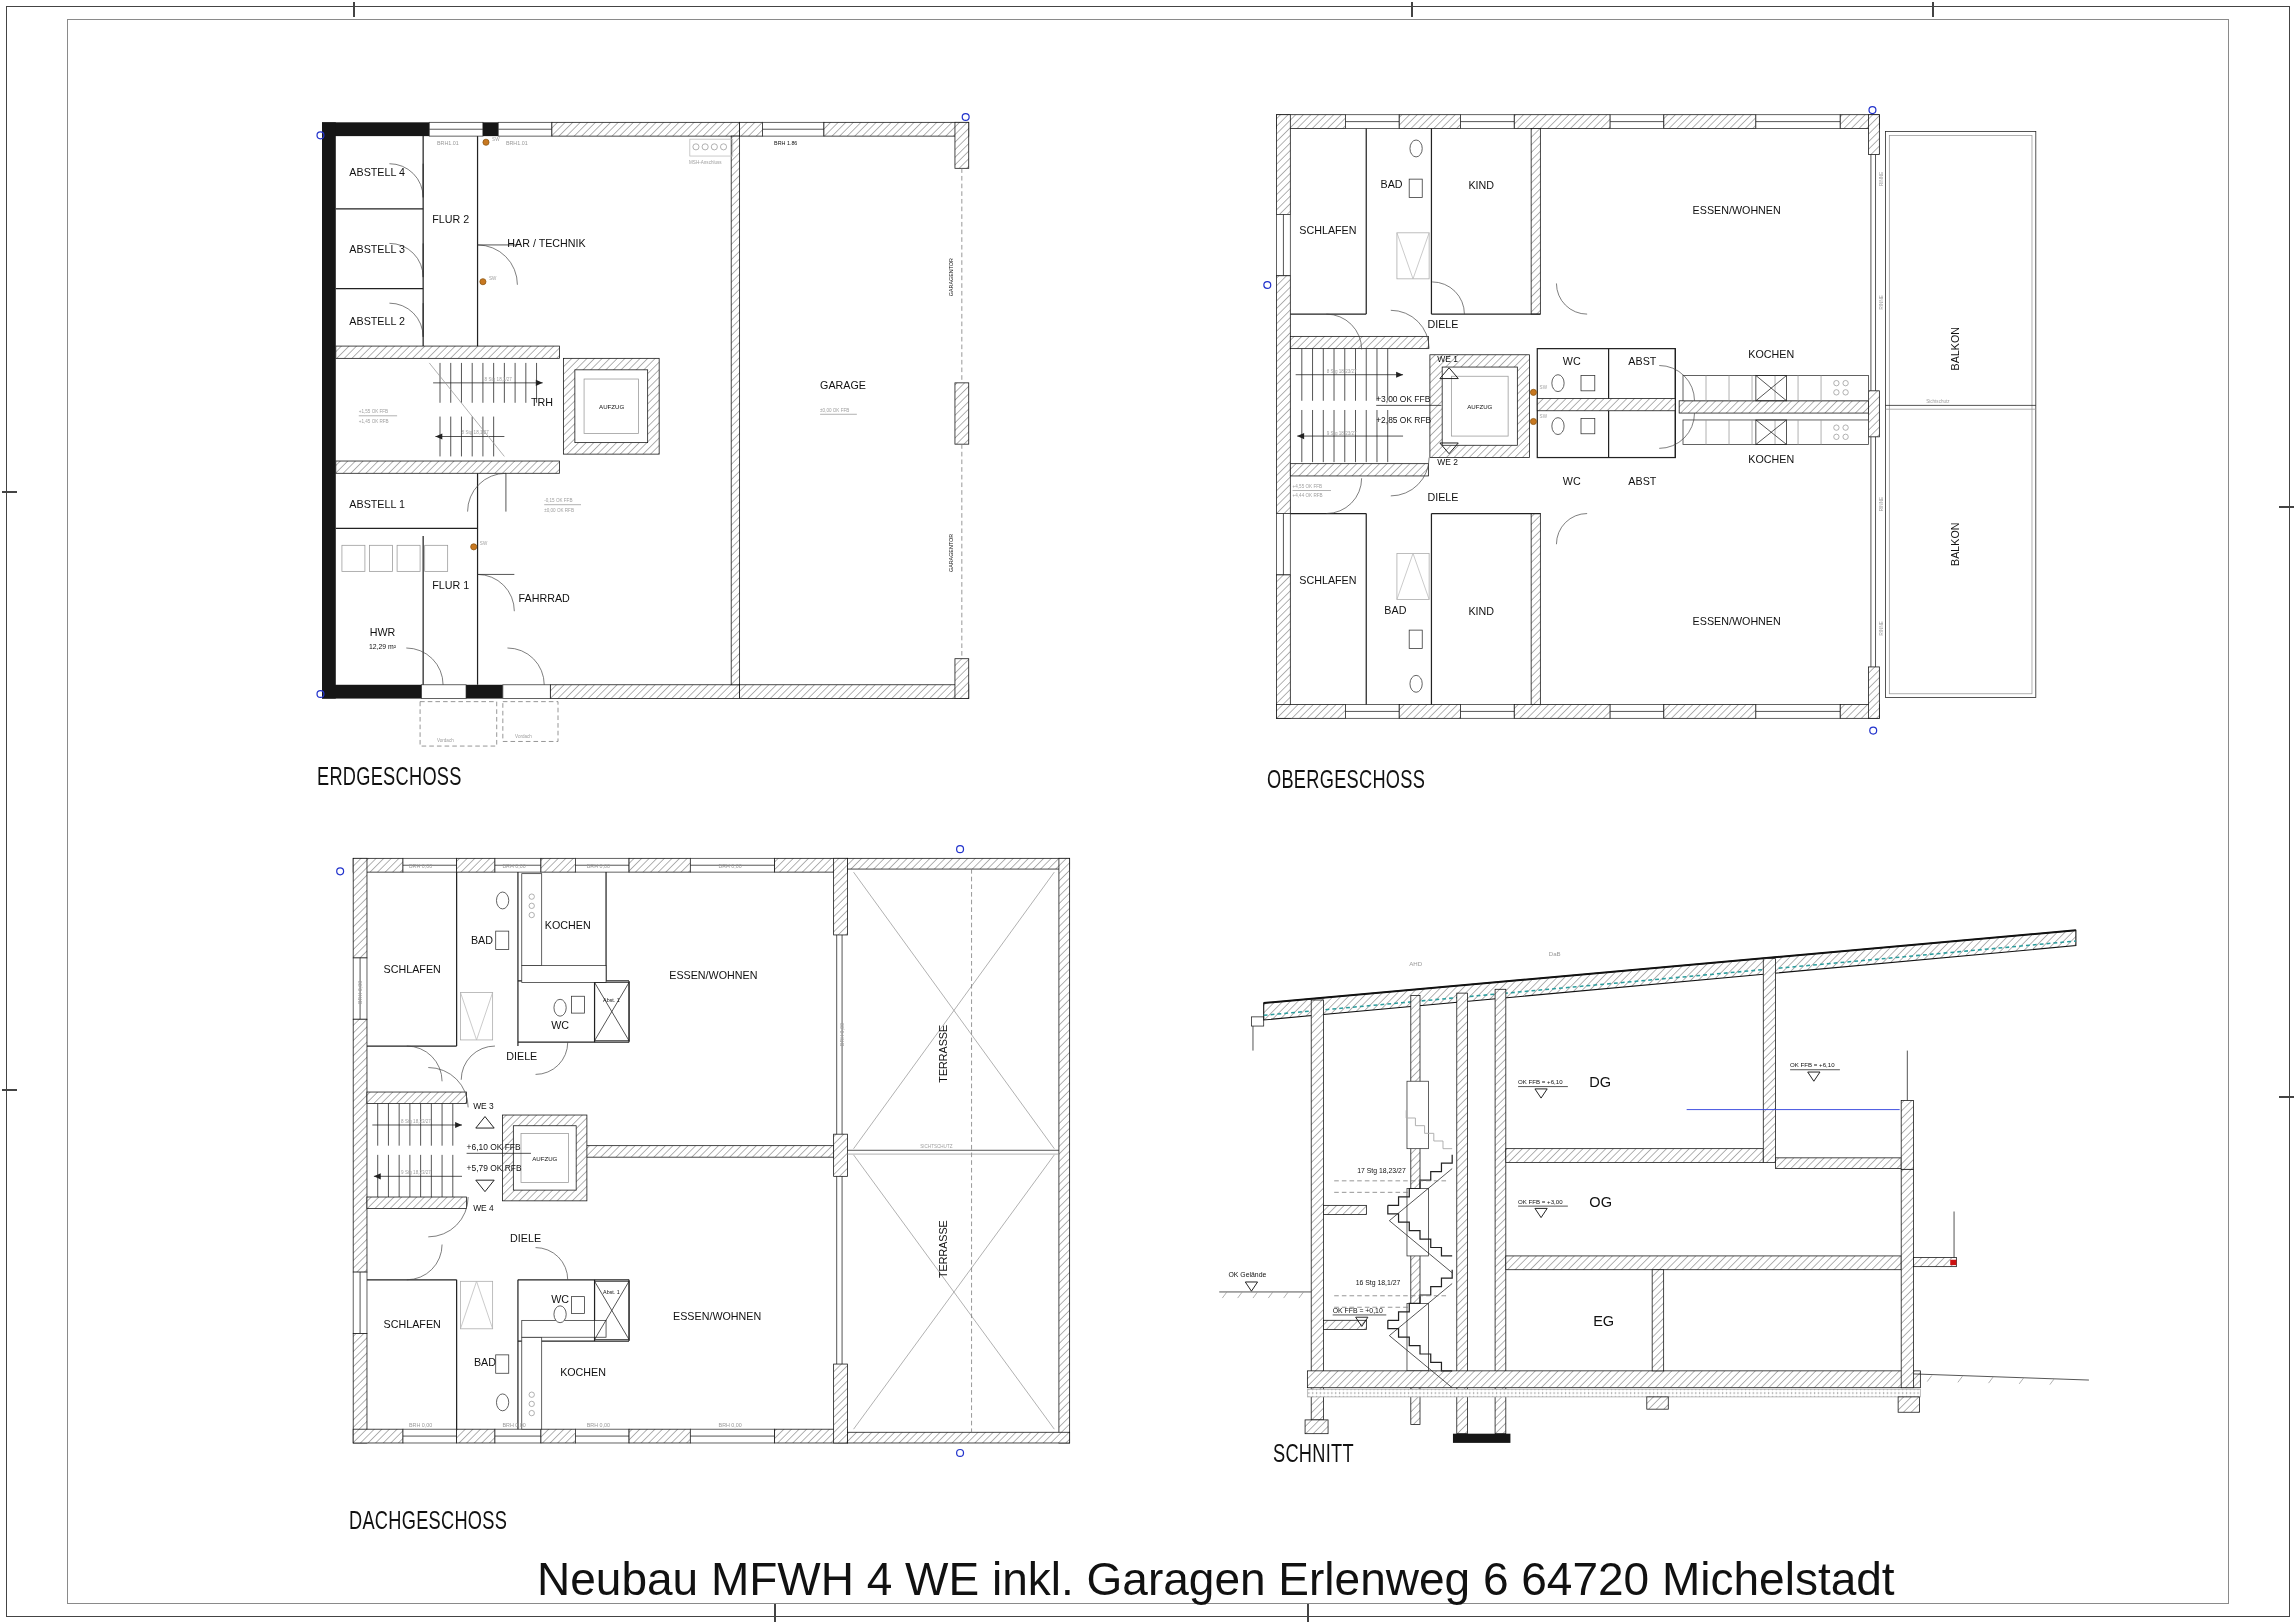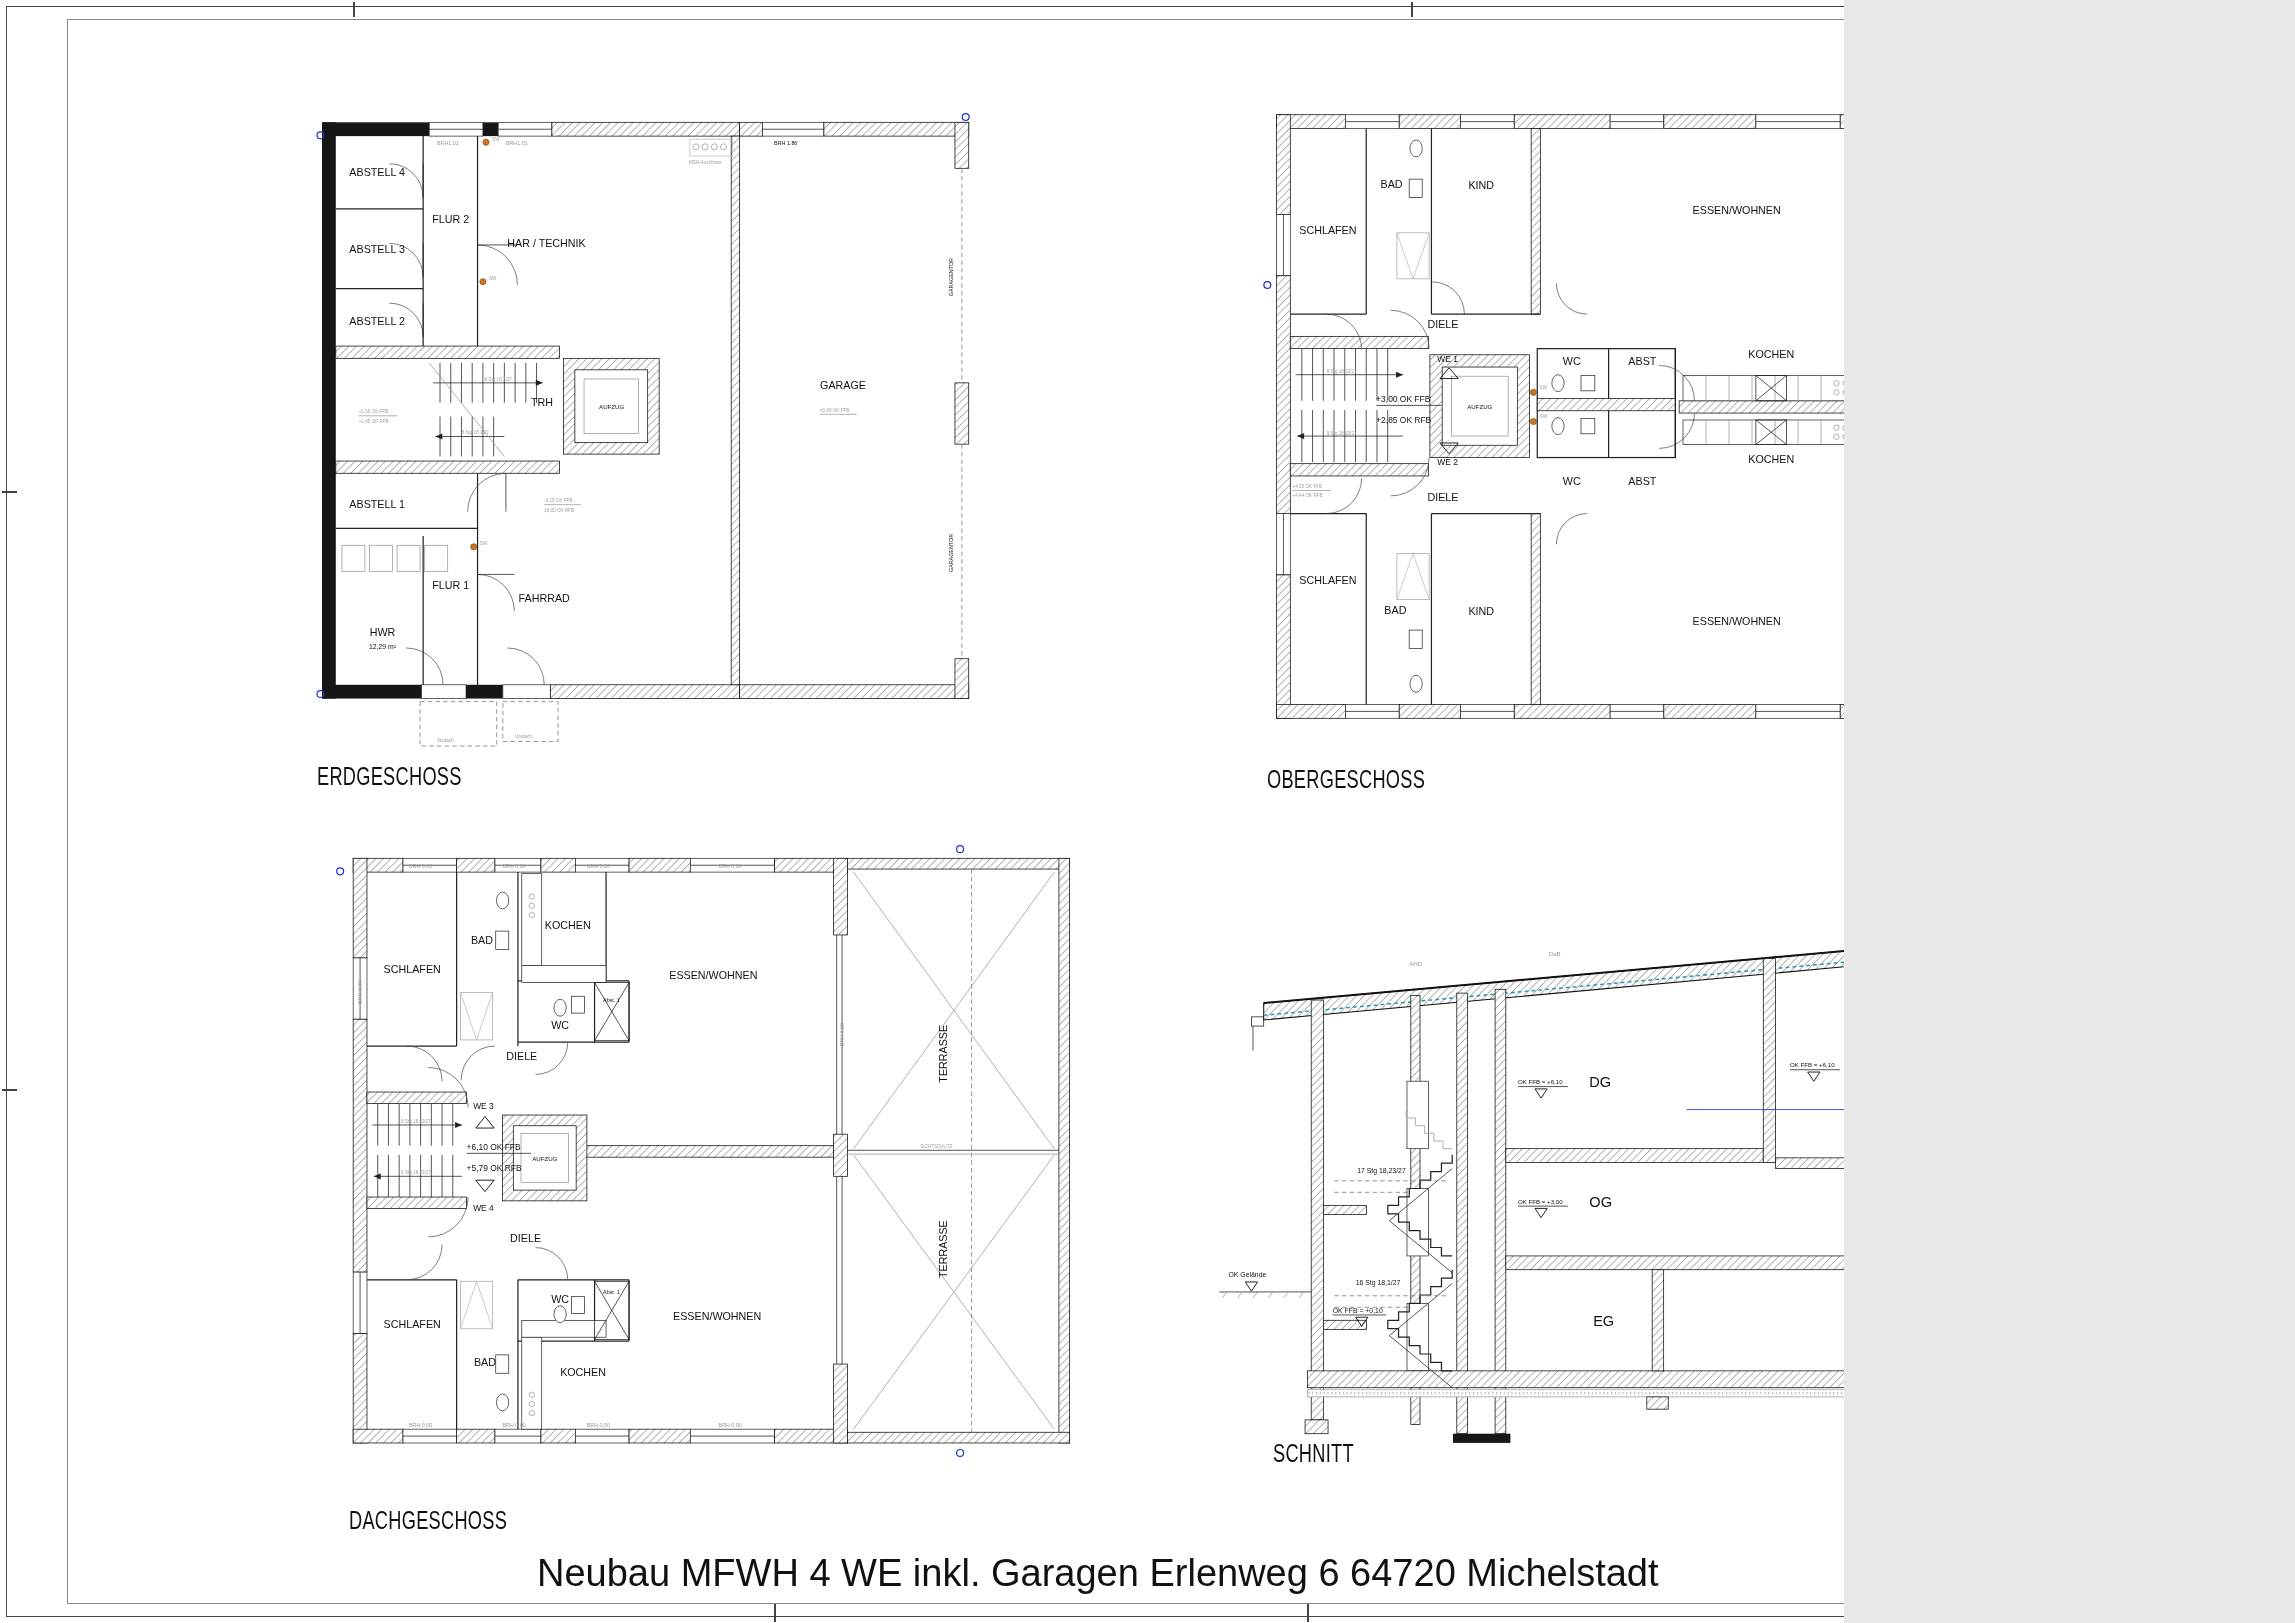--- a/index.html
+++ b/index.html
@@ -1,25 +1,25 @@
 <!DOCTYPE html>
 <html style="font-size:12.3px"><head>
 <meta charset="utf-8">
 <style>
   html,body{margin:0;padding:0;background:#e8e8e8;}
-  .sheet{position:relative;width:1844px;height:1623px;background:#fff;overflow:hidden;
+  .sheet{position:relative;width:2295px;height:1623px;background:#fff;overflow:hidden;
          font-family:"Liberation Sans",sans-serif;color:#111;}
   .outer-border{position:absolute;left:6.1px;top:6.1px;width:2282px;height:1609px;border:1.2px solid #444;}
   .inner-frame{position:absolute;left:67px;top:19px;width:2160px;height:1583px;border:0.8px solid #8a8a8a;}
   .tick{position:absolute;background:#444;}
   .tick.v{width:1.5px;height:15.3px;}
   .tick.h{width:15.3px;height:1.5px;}
   .plan-title{position:absolute;font-size:26px;letter-spacing:0.4px;white-space:nowrap;
               transform:scaleX(.70);transform-origin:left;}
-  .main-title{position:absolute;left:537px;top:1552px;font-size:38px;white-space:nowrap;}
+  .main-title{position:absolute;left:537px;top:1552px;font-size:46px;white-space:nowrap;}
   svg{position:absolute;overflow:visible;}
   svg text{font-family:"Liberation Sans",sans-serif;fill:#111;}
   .t14{font-size:14px;}
   .t11{font-size:11px;}
   .t9{font-size:9px;}
   .t8{font-size:8px;}
   .t7{font-size:7px;}
   .g8{font-size:8px;fill:#999;}
   .g7{font-size:7px;fill:#9a9a9a;}
   .g6{font-size:6px;fill:#a0a0a0;}

